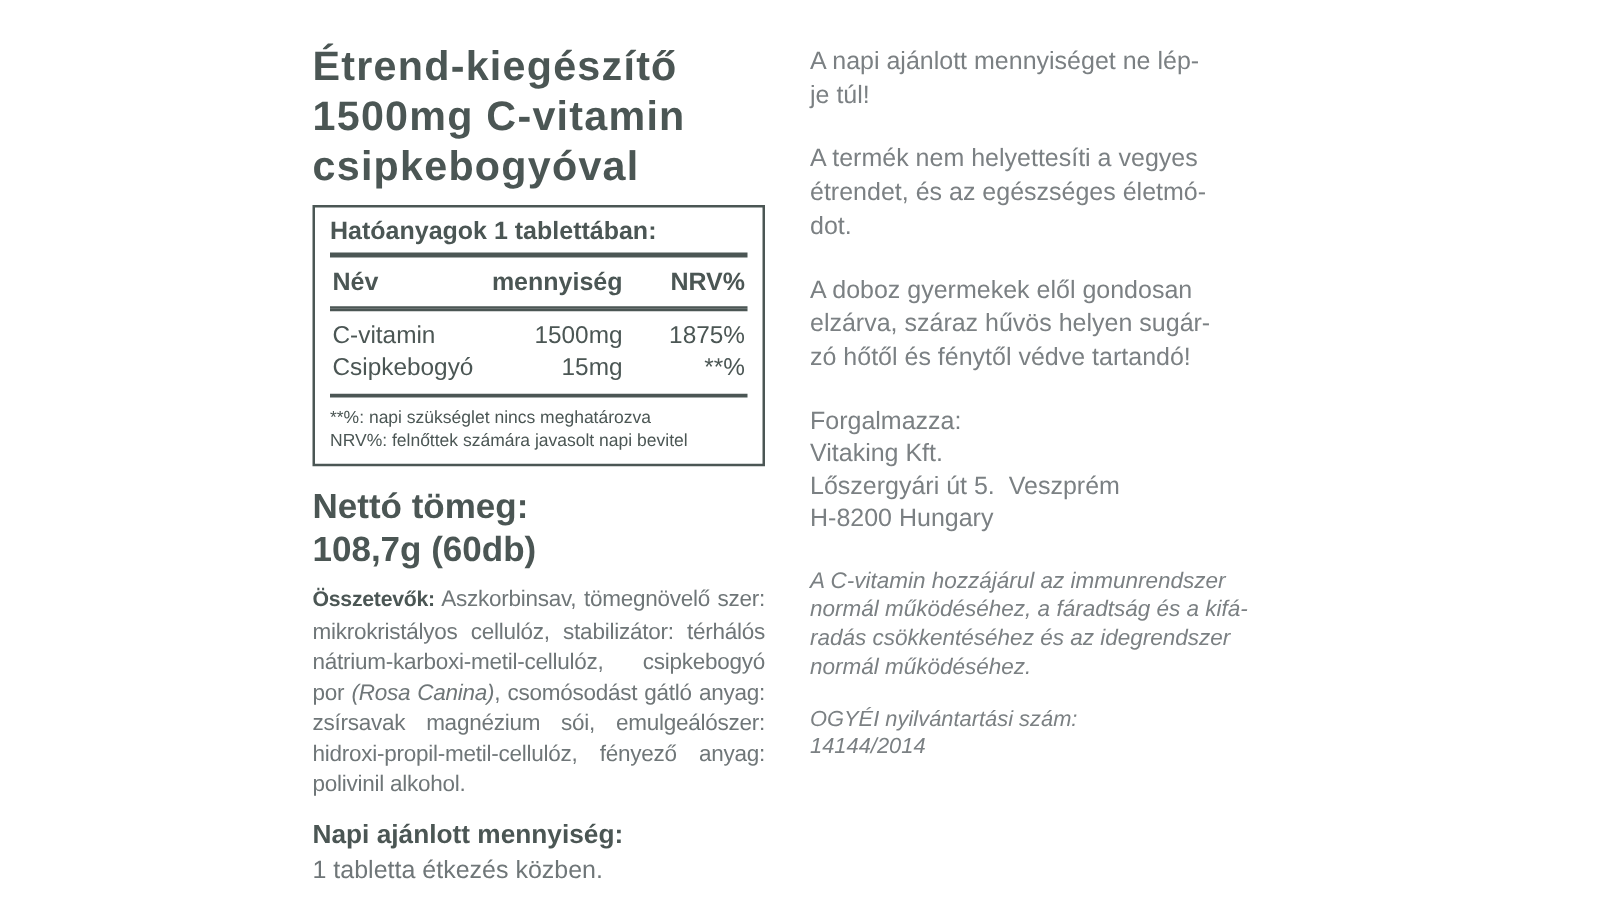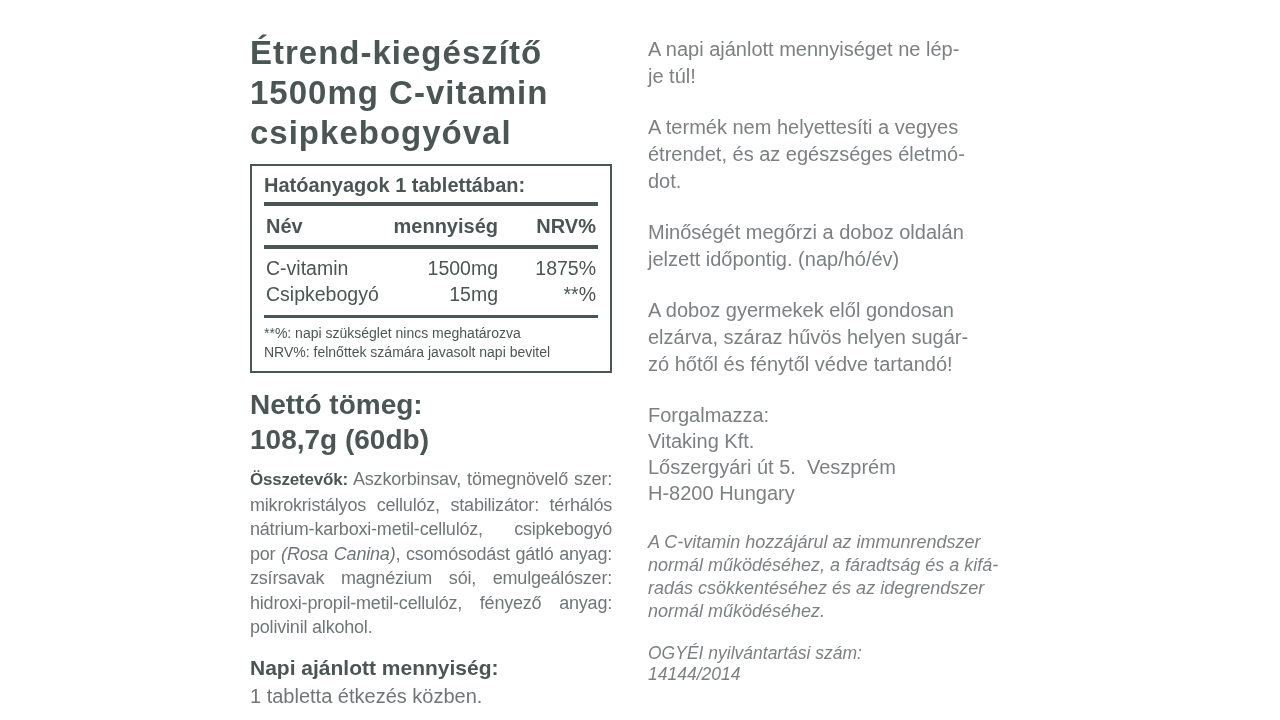--- a/index.html
+++ b/index.html
@@ -104,22 +104,20 @@
     </div>
 
   </div>
 
   <div class="right-col">
     <p class="pre">A napi ajánlott mennyiséget ne lép-
 je túl!</p>
     <p class="pre">A termék nem helyettesíti a vegyes
 étrendet, és az egészséges életmó-
 dot.</p>
-    <p class="pre">Minőségét megőrzi a doboz oldalán
-jelzett időpontig. (nap/hó/év)</p>
     <p class="pre">A doboz gyermekek elől gondosan
 elzárva, száraz hűvös helyen sugár-
 zó hőtől és fénytől védve tartandó!</p>
     <p class="pre distributor">Forgalmazza:
 Vitaking Kft.
 Lőszergyári út 5.  Veszprém
 H-8200 Hungary</p>
     <p class="pre claim">A C-vitamin hozzájárul az immunrendszer
 normál működéséhez, a fáradtság és a kifá-
 radás csökkentéséhez és az idegrendszer

